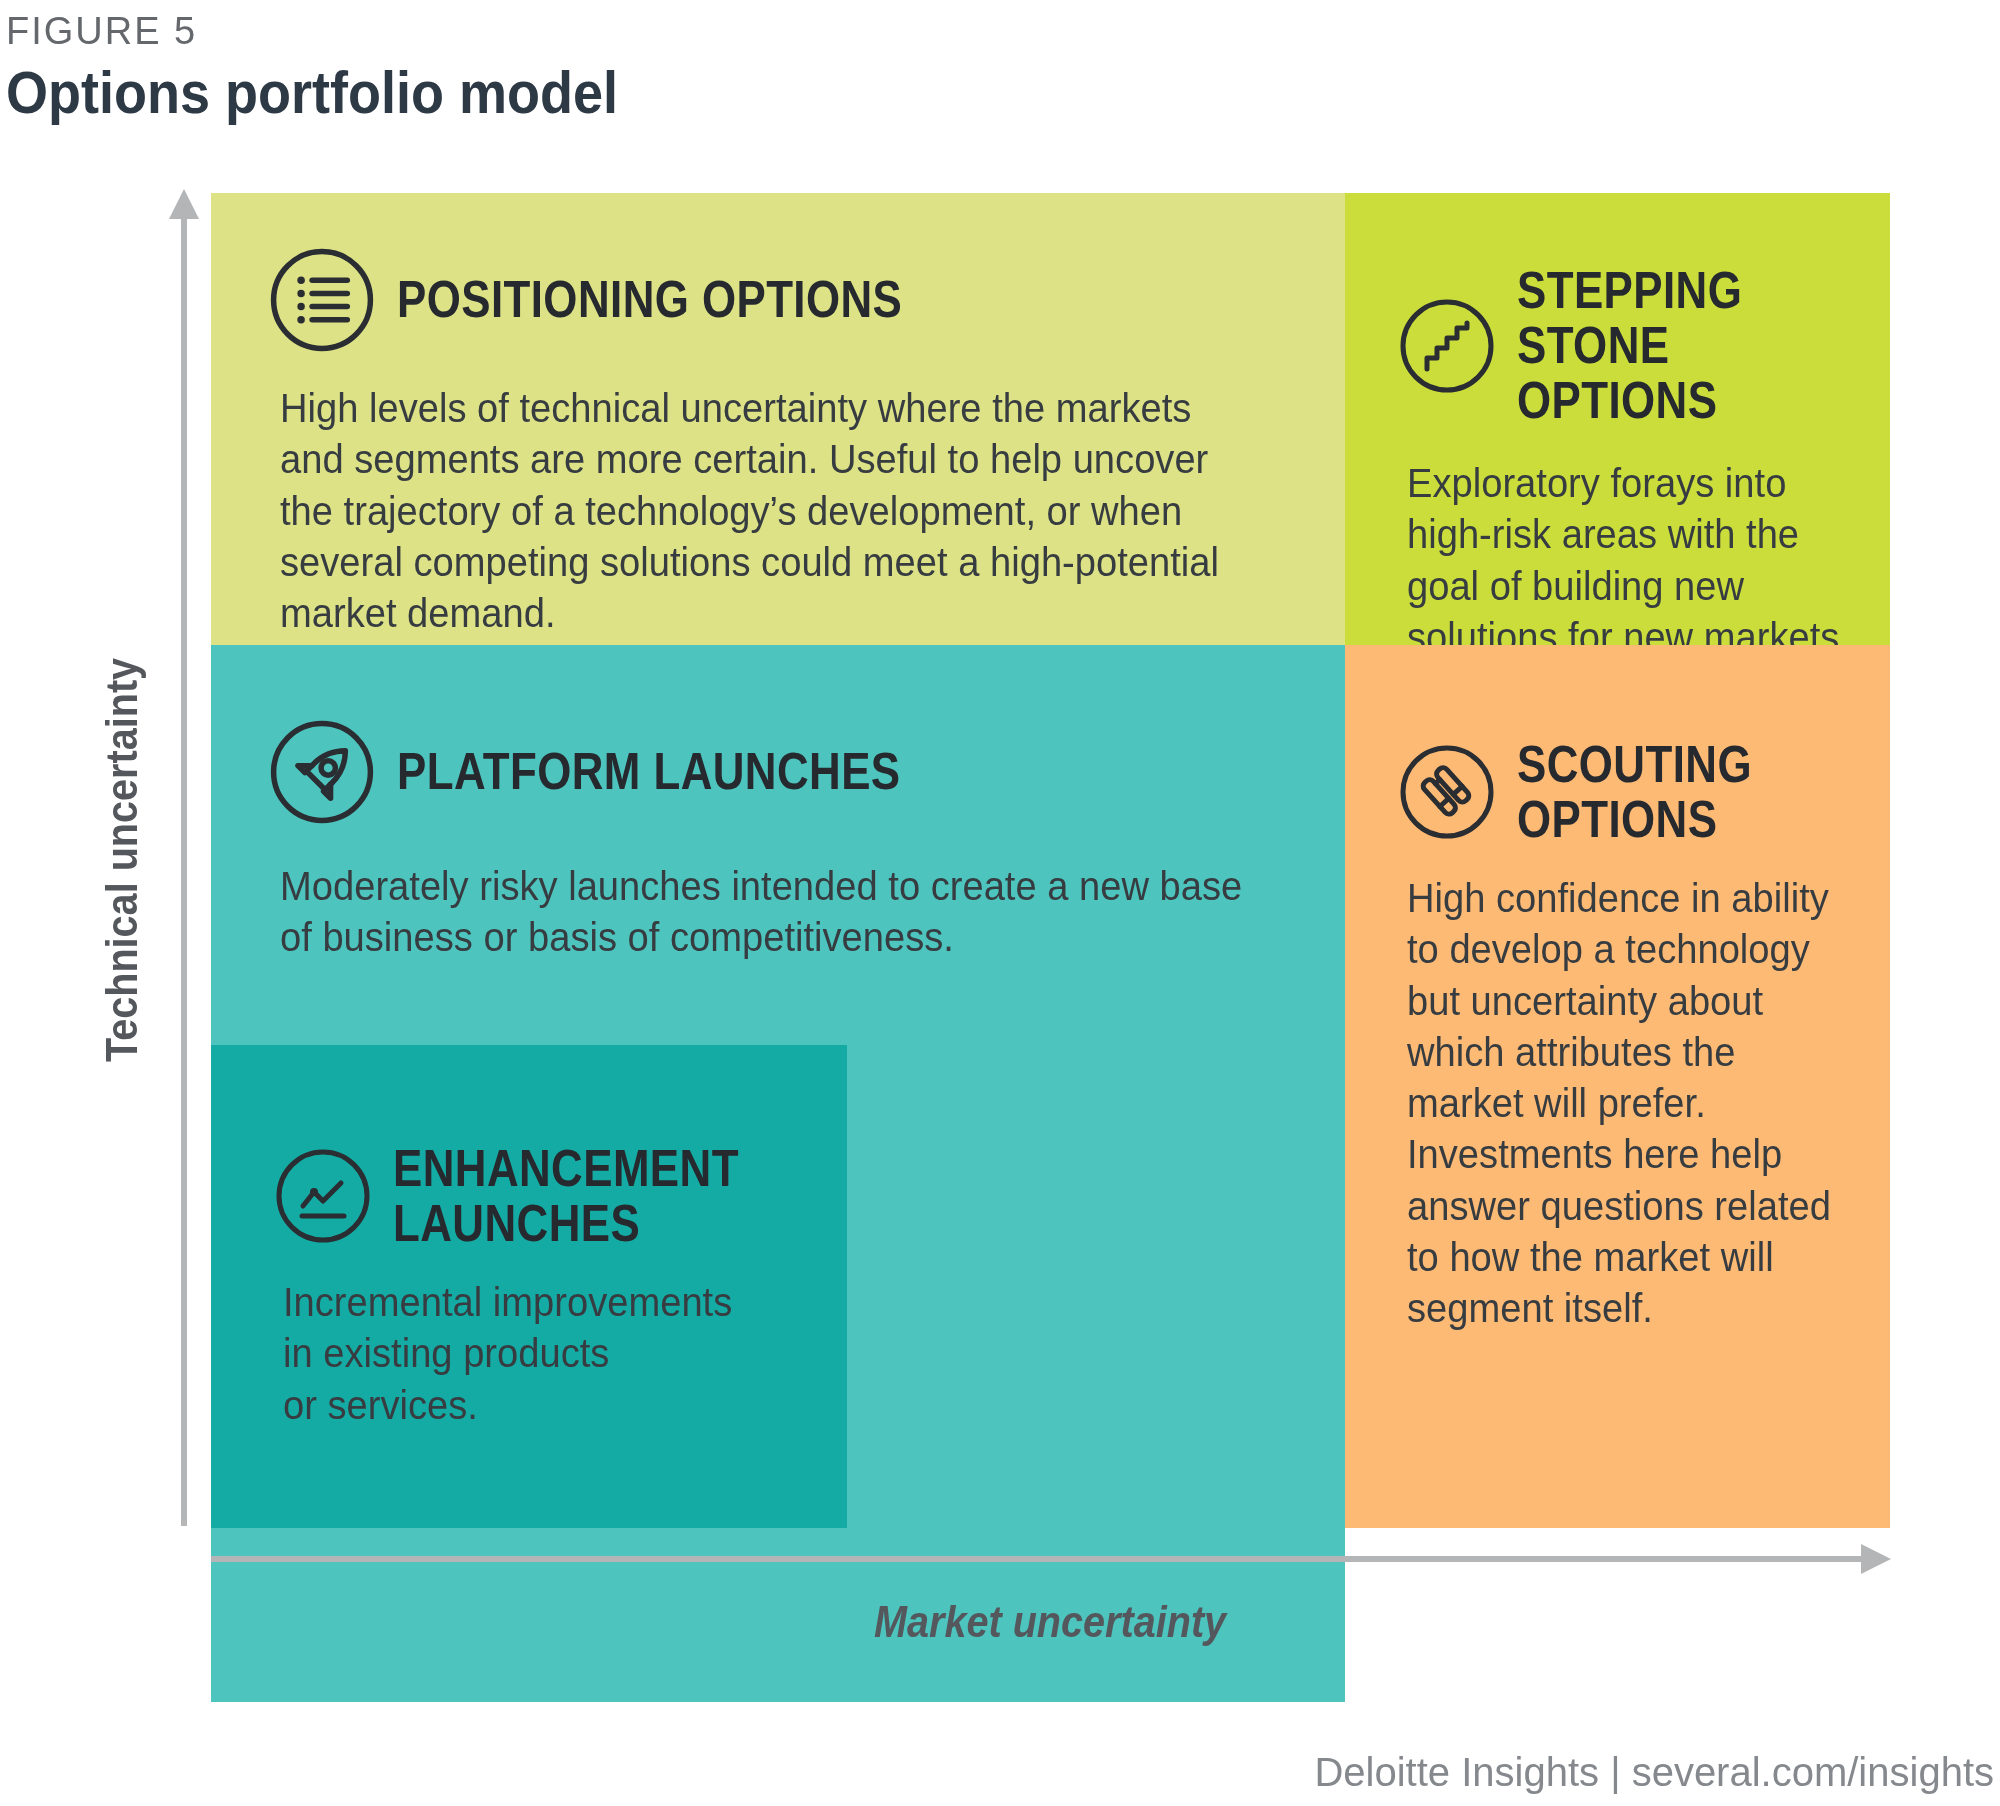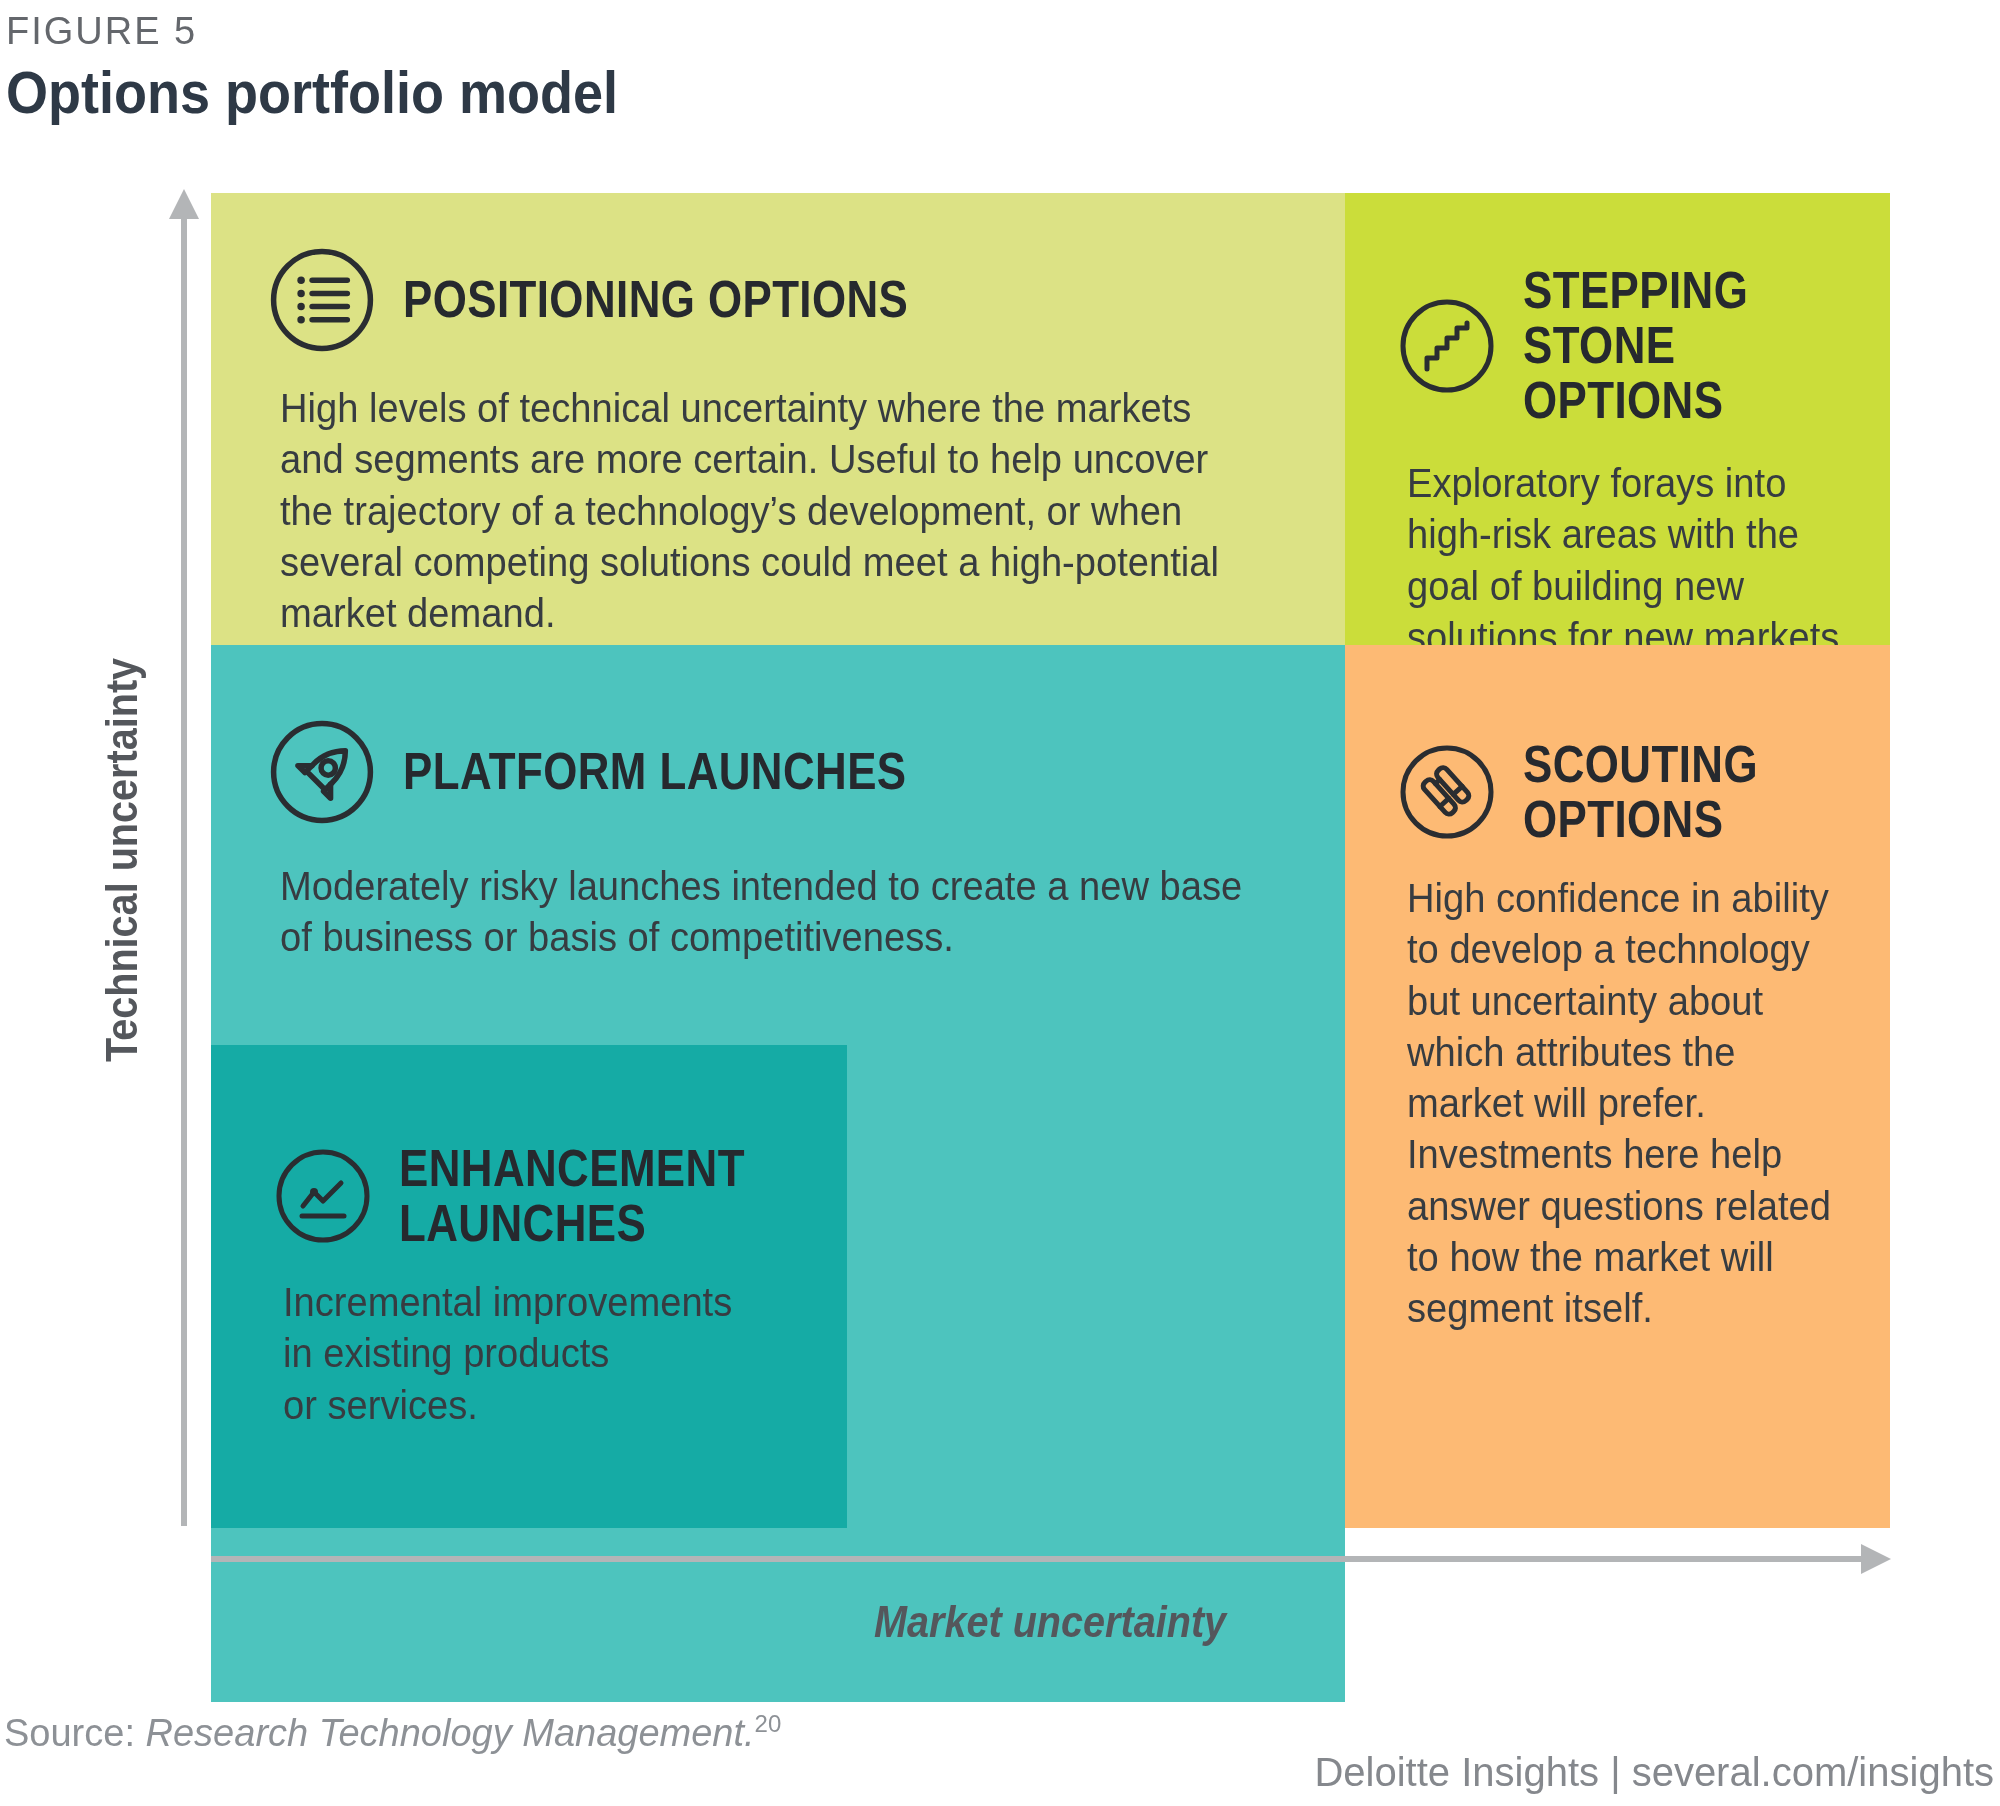--- a/index.html
+++ b/index.html
@@ -14,21 +14,21 @@
   .fig-title{
     position:absolute;left:6px;top:58px;font-size:60px;font-weight:700;
     color:#2e3946;transform:scaleX(.9);transform-origin:left top;white-space:nowrap;
   }
   .quad{position:absolute;}
   .q-positioning{left:211px;top:193px;width:1134px;height:452px;}
   .q-stepping{left:1345px;top:193px;width:545px;height:452px;}
   .q-platform{left:211px;top:645px;width:1134px;height:1057px;}
   .q-scouting{left:1345px;top:645px;width:545px;height:883px;}
   .q-enhancement{left:211px;top:1045px;width:636px;height:483px;}
-  .quad-head{display:flex;align-items:center;gap:26px;}
+  .quad-head{display:flex;align-items:center;gap:20px;}
   .q-positioning .quad-head{margin:52px 0 0 56px;}
   .q-stepping .quad-head{margin:70px 0 0 52px;}
   .q-platform .quad-head{margin:72px 0 0 56px;}
   .q-scouting .quad-head{margin:92px 0 0 52px;}
   .q-enhancement .quad-head{margin:96px 0 0 62px;}
   .quad-icon{flex:0 0 auto;}
   .icon-lg{width:110px;height:110px;}
   .icon-sm{width:100px;height:100px;}
   .quad-title{
     font-size:51px;font-weight:700;color:#26292e;line-height:1.08;
@@ -190,18 +190,15 @@
 
   <div class="axis-line-y"></div>
   <div class="axis-head-y"></div>
   <div class="axis-line-x"></div>
   <div class="axis-head-x"></div>
   <div class="y-axis-label">Technical uncertainty</div>
   <div class="x-axis-label">
     <span>Market uncertainty</span>
   </div>
 
-  <div class="source-line">
-    <span>Source: </span><span class="cite">Research Technology Management.</span><sup>20</sup>
-  </div>
   <div class="footer-credit">Deloitte Insights | several.com/insights</div>
 
 </div>
 
 </body></html>

